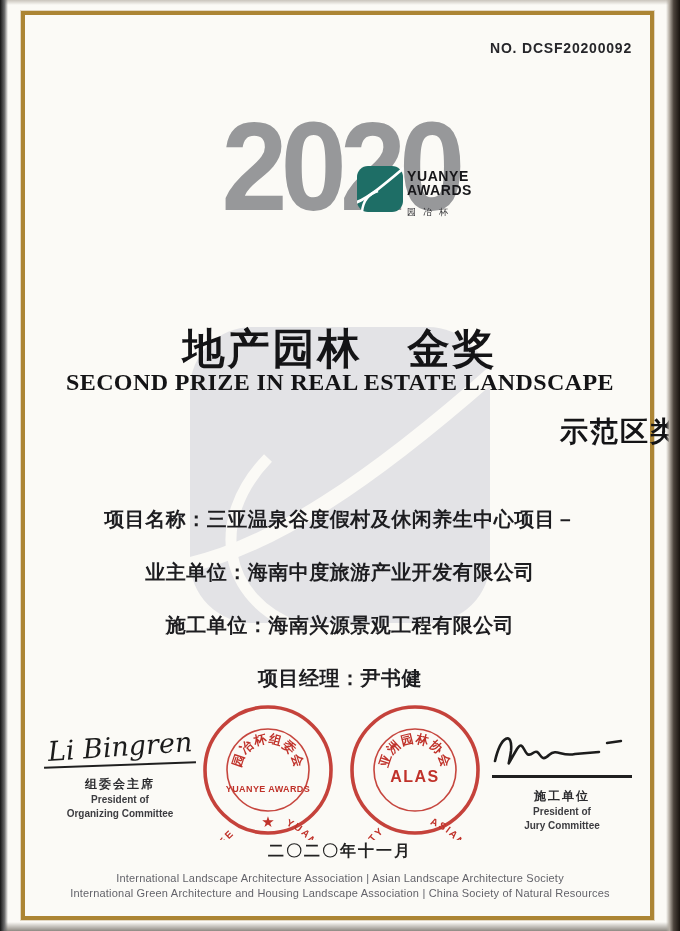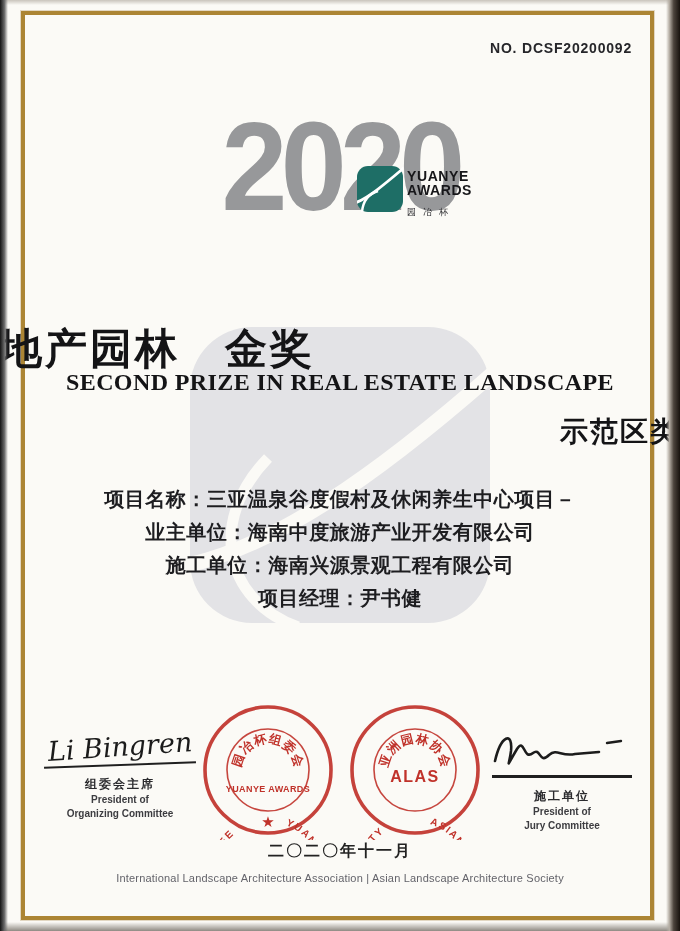--- a/index.html
+++ b/index.html
@@ -27,30 +27,30 @@
           font-size:126px; font-weight:bold; line-height:1; color:#97989a;
           letter-spacing:-7px; transform:scaleX(.94); z-index:2; }
 
   .logo-badge { position:absolute; left:357px; top:166px; width:46px; height:46px; z-index:4; }
   .logo-text { position:absolute; left:407px; top:169px; z-index:4; color:#17171a; }
   .logo-text .l1, .logo-text .l2 { font-size:14px; font-weight:bold; letter-spacing:.6px; line-height:14px; }
   .logo-text .cn { font-size:9px; font-weight:normal; letter-spacing:7px; margin-top:9px; color:#2a2a2e; }
 
   .watermark { position:absolute; left:188px; top:325px; z-index:0; }
 
-  .title-cn { position:absolute; top:321px; left:0; width:100%; 
+  .title-cn { position:absolute; top:321px; left:0; width:100%; text-align:center;
               font-size:42px; font-weight:bold; color:#141416; letter-spacing:3px; z-index:2; }
   .title-en { position:absolute; top:369px; left:0; width:100%; text-align:center;
               font-family:"Liberation Serif","DejaVu Serif",serif; font-size:24px; font-weight:bold;
               color:#141416; letter-spacing:.4px; z-index:2; }
   .category { position:absolute; top:413px; left:0; width:100%; text-align:right;
               font-size:28px; font-weight:bold; color:#141416; letter-spacing:2px; z-index:2; }
 
   .project { position:absolute; top:483px; left:0; width:100%; text-align:center; z-index:2; }
-  .project div { font-size:20px; font-weight:bold; color:#1d1d20; line-height:33px; letter-spacing:.5px; }
+  .project div { font-size:20px; font-weight:bold; color:#1d1d20; line-height:33px; letter-spacing:.5px;margin-top:20px; }
 
   .seal { position:absolute; top:700px; z-index:3; }
   .seal.left  { left:198px; }
   .seal.right { left:345px; }
 
   .sig { position:absolute; width:170px; text-align:center; z-index:3; }
   .sig.left  { left:35px;  top:731px; }
   .sig.right { left:477px; top:727px; }
   .sig-name { font-family:"DejaVu Serif","Liberation Serif",serif; font-style:italic;
               font-size:27px; color:#1b1b1b; transform:rotate(-4deg); white-space:nowrap; }
@@ -161,20 +161,21 @@
     <div class="sig-line r"></div>
     <div class="sig-cn">施工单位</div>
     <div class="sig-en">President of</div>
     <div class="sig-en">Jury Committee</div>
   </div>
 
   <div class="date">二〇二〇年十一月</div>
 
   <div class="footer">
     <div>International Landscape Architecture Association | Asian Landscape Architecture Society</div>
+    <div>International Green Architecture and Housing Landscape Association | China Society of Natural Resources</div>
   </div>
 
   <div class="edge-top"></div>
   <div class="edge-bottom"></div>
   <div class="edge-left"></div>
   <div class="edge-right"></div>
 
 </div>
 
 </body></html>

